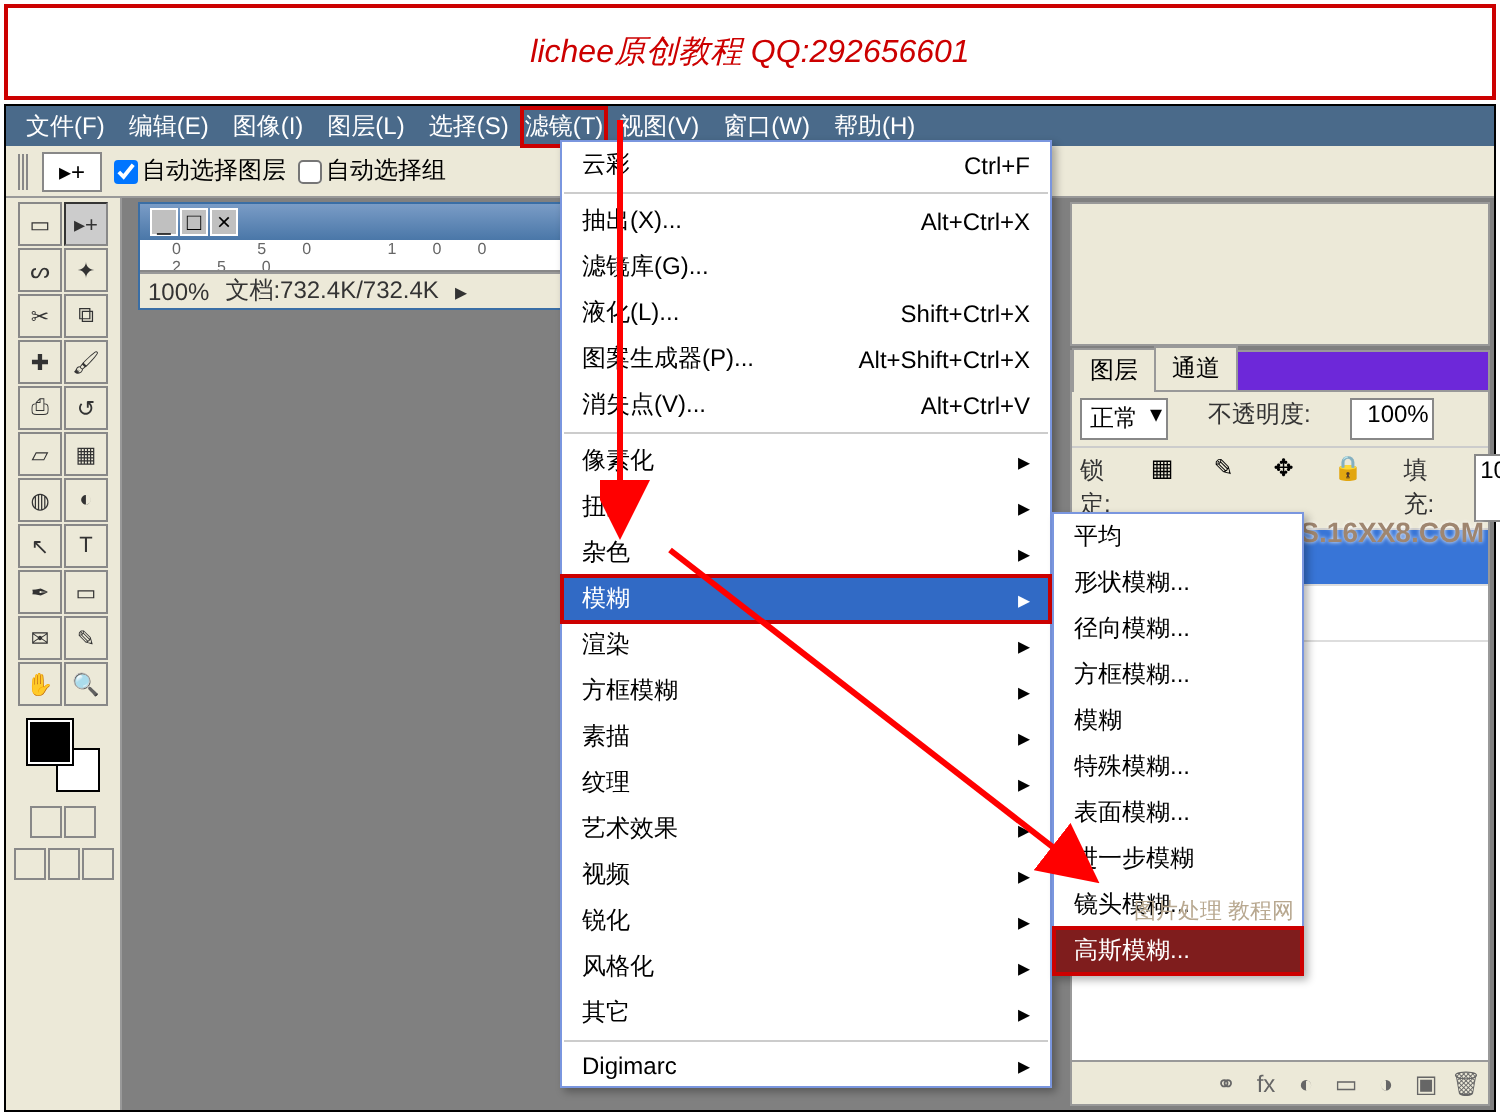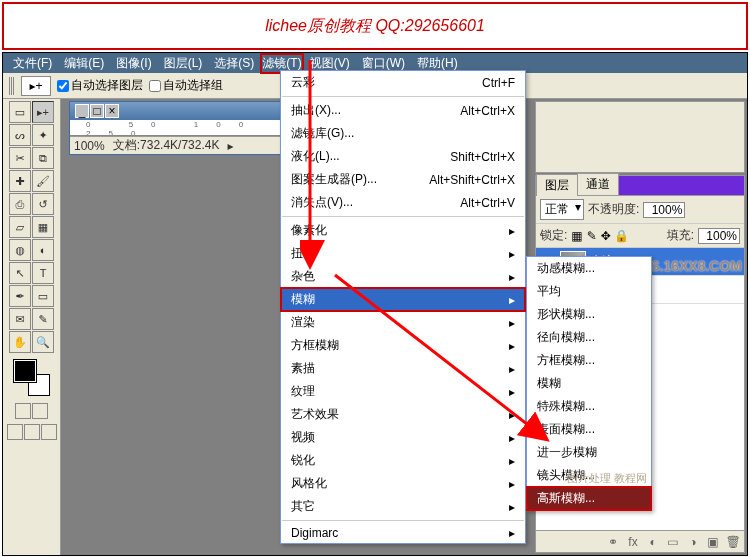--- a/index.html
+++ b/index.html
@@ -36,21 +36,21 @@
 .ruler-v{width:16px;background:#fff;border-right:1px solid #888}
 .canvas{flex:1;background:linear-gradient(135deg,#888 0%,#aaa 15%,#666 30%,#999 45%,#555 60%,#888 75%,#aaa 90%,#777 100%);position:relative}
 .annot{position:absolute;top:56px;left:8px;color:#f00;font-size:14px;font-weight:bold}
 .statusbar{background:#ece9d8;border-top:1px solid #999;height:18px;display:flex;align-items:center;padding:0 4px;gap:8px;color:#333}
 .panels{width:214px;background:#808080;padding:2px;display:flex;flex-direction:column;gap:2px}
 .panel-top{height:72px;background:#ece9d8;border:1px solid #999}
 .panel-layers{flex:1;background:#ece9d8;border:1px solid #999;display:flex;flex-direction:column}
 .panel-tabs{display:flex;background:#6d28d9;border-bottom:1px solid #999;height:20px;align-items:flex-end}
 .panel-tabs span{padding:2px 8px;border:1px solid #999;border-bottom:none;background:#ece9d8;margin-right:-1px}
 .panel-tabs .active{background:#ece9d8;position:relative;top:1px}
-.panel-bar{display:flex;align-items:center;padding:3px 4px;gap:4px;border-bottom:1px solid #ccc}
+.panel-bar{display:flex;padding:3px 4px;gap:20px;border-bottom:1px solid #ccc}
 .panel-bar label{color:#333}
 .mini-input{width:42px;border:1px solid #888;background:#fff;padding:0 2px;text-align:right}
 .layer-list{flex:1;background:#fff;overflow:auto}
 .layer{display:flex;align-items:center;height:28px;border-bottom:1px solid #ddd}
 .layer.sel{background:#3875d7;color:#fff}
 .layer .eye{width:20px;text-align:center}
 .layer .thumb{width:26px;height:22px;border:1px solid #888;margin:0 4px;background:linear-gradient(135deg,#888,#aaa,#666)}
 .layer.sel .thumb{border-color:#fff}
 .panel-foot{height:22px;border-top:1px solid #999;background:#ece9d8;display:flex;align-items:center;justify-content:flex-end;gap:6px;padding:0 4px;color:#666}
 .panel-foot span{width:14px;height:14px;display:inline-flex;align-items:center;justify-content:center}
@@ -304,21 +304,20 @@
       <span class="arrow">▸</span>
     </div>
   <div class="menu-sep"></div>
   <div class="menu-item">
       <span>Digimarc</span>
       <span class="arrow">▸</span>
     </div>
 </div>
 
 <div class="submenu">
-  <div class="menu-item">动感模糊...</div>
   <div class="menu-item">平均</div>
   <div class="menu-item">形状模糊...</div>
   <div class="menu-item">径向模糊...</div>
   <div class="menu-item">方框模糊...</div>
   <div class="menu-item">模糊</div>
   <div class="menu-item">特殊模糊...</div>
   <div class="menu-item">表面模糊...</div>
   <div class="menu-item">进一步模糊</div>
   <div class="menu-item">镜头模糊...</div>
   <div class="menu-item hlred">高斯模糊...</div>

